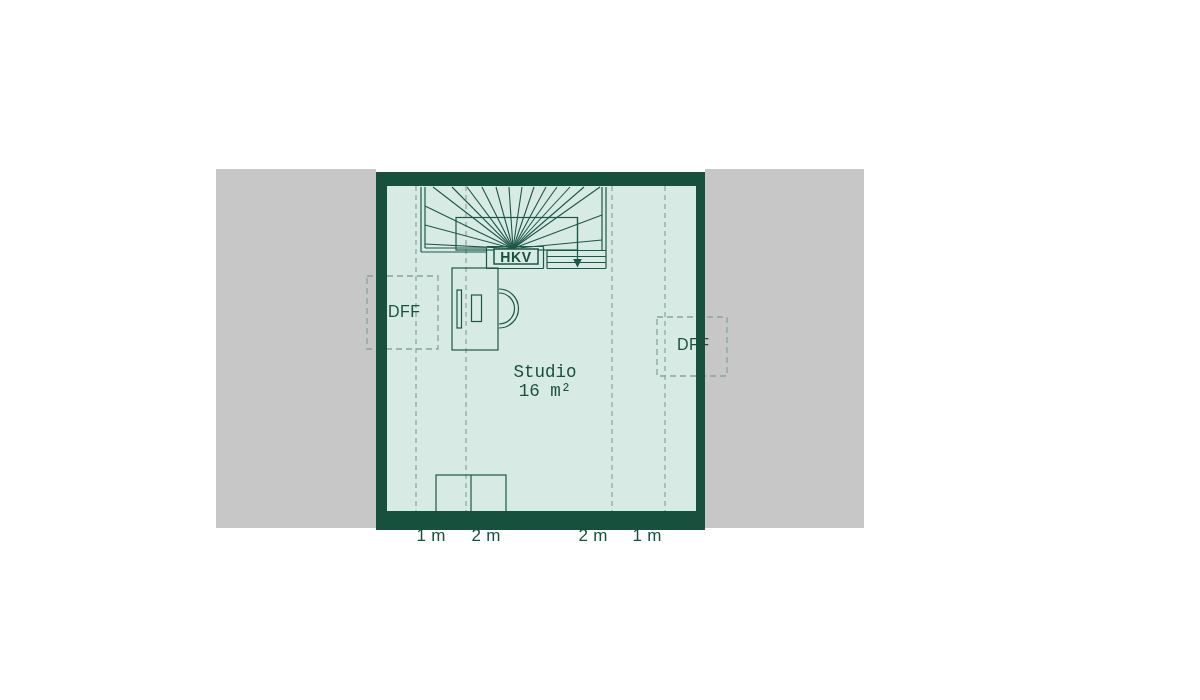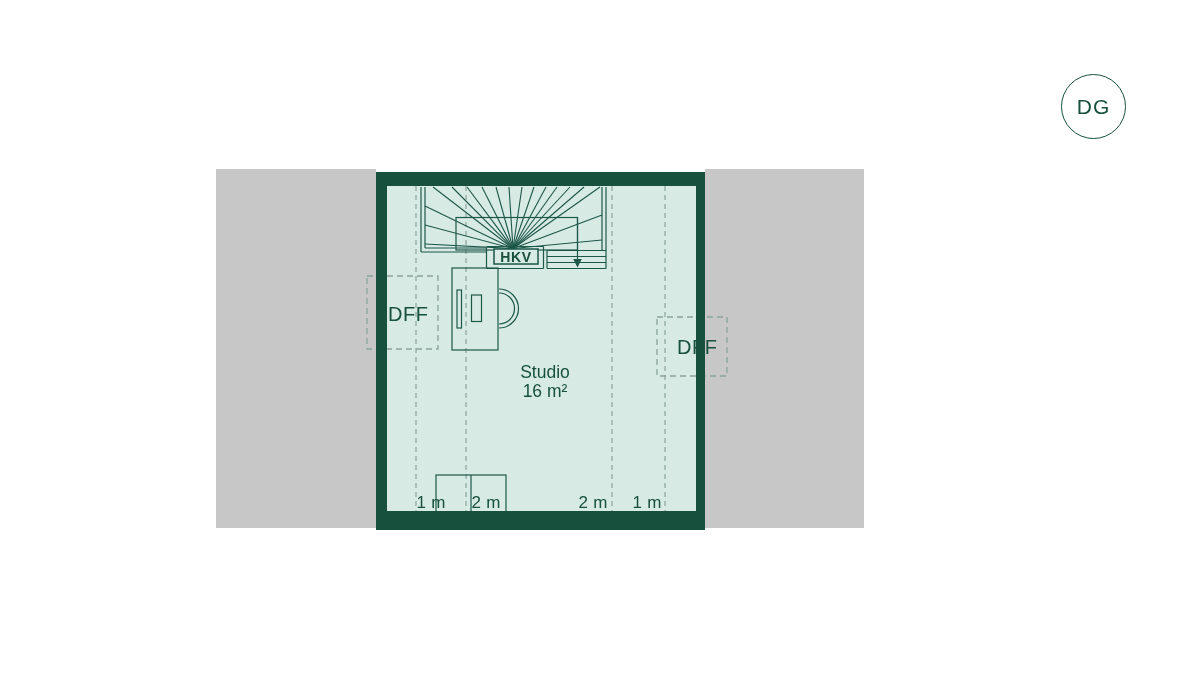--- a/index.html
+++ b/index.html
@@ -2,22 +2,22 @@
 <html><head>
 <meta charset="utf-8">
 <style>
   html,body{margin:0;padding:0;background:#ffffff;}
   #stage{position:relative;width:1200px;height:700px;background:#ffffff;overflow:hidden;
          font-family:"Liberation Sans", sans-serif;}
   .roof{position:absolute;background:#c7c7c7;}
   .floor{position:absolute;background:#d7eae4;}
   #plan-svg{position:absolute;left:0;top:0;z-index:2;}
   .lbl{position:absolute;z-index:3;color:#17503d;white-space:nowrap;}
-  .lbl-m{font-size:17px;letter-spacing:0.3px;text-align:center;width:44px;}
-  .lbl-dff{font-size:20px;letter-spacing:0.5px;}
+  .lbl-m{font-size:17px;letter-spacing:0.3px;text-align:center;width:44px;margin-top:33px;}
+  .lbl-dff{font-size:16px;letter-spacing:0.5px;}
   .lbl-hkv{font-size:14px;font-weight:600;letter-spacing:0.6px;text-align:center;
            display:flex;align-items:center;justify-content:center;}
   .lbl-room{font-size:17.5px;text-align:center;line-height:19px;}
   #wall-frame{position:absolute;z-index:4;box-sizing:border-box;background:transparent;
               border-style:solid;border-color:#17503d;}
   #level-badge{position:absolute;z-index:5;border:1.6px solid #17503d;border-radius:50%;
                display:flex;align-items:center;justify-content:center;
                color:#17503d;font-size:21px;letter-spacing:1px;}
 </style>
 </head>
@@ -91,31 +91,28 @@
         <rect x="367" y="276" width="71" height="73" fill="none" stroke="#8ba49c" stroke-width="1.3" stroke-dasharray="6,4"></rect>
         <rect x="657" y="317" width="70" height="59" fill="none" stroke="#8ba49c" stroke-width="1.3" stroke-dasharray="6,4"></rect>
       </g>
     </svg>
 
   <div class="lbl lbl-hkv" id="hkv-label" style="left: 494px; top: 249px; width: 44px; height: 15px;">HKV</div>
 
   <div class="lbl lbl-dff" id="dff-left-label" style="left: 388px; top: 303px;">DFF</div>
   <div class="lbl lbl-dff" id="dff-right-label" style="left: 677px; top: 336px; z-index: 3;">DFF</div>
 
-  <div class="lbl lbl-room" id="room-label" style="left: 465px; top: 363px; width: 160px;">
+  <div class="lbl lbl-room" id="room-label" style="left: 465px; top: 363px; width: 160px; font-family: Liberation Mono, monospace;">
     <div>Studio</div>
     <div>16 m²</div>
   </div>
 
   <div id="measurements">
       <div class="lbl lbl-m" style="left: 409px; top: 493px;">1 m</div>
       <div class="lbl lbl-m" style="left: 464px; top: 493px;">2 m</div>
       <div class="lbl lbl-m" style="left: 571px; top: 493px;">2 m</div>
       <div class="lbl lbl-m" style="left: 625px; top: 493px;">1 m</div>
     </div>
 
   <div id="wall-frame" style="left: 376px; top: 172px; width: 329px; height: 358px; border-width: 14px 9px 19px 11px; border-color: rgb(23, 80, 61);"></div>
 
-  <div id="level-badge" style="left: 1061px; top: 74px; width: 63px; height: 63px;">
-    <span>DG</span>
-  </div>
 
 </div>
 
 </body></html>

